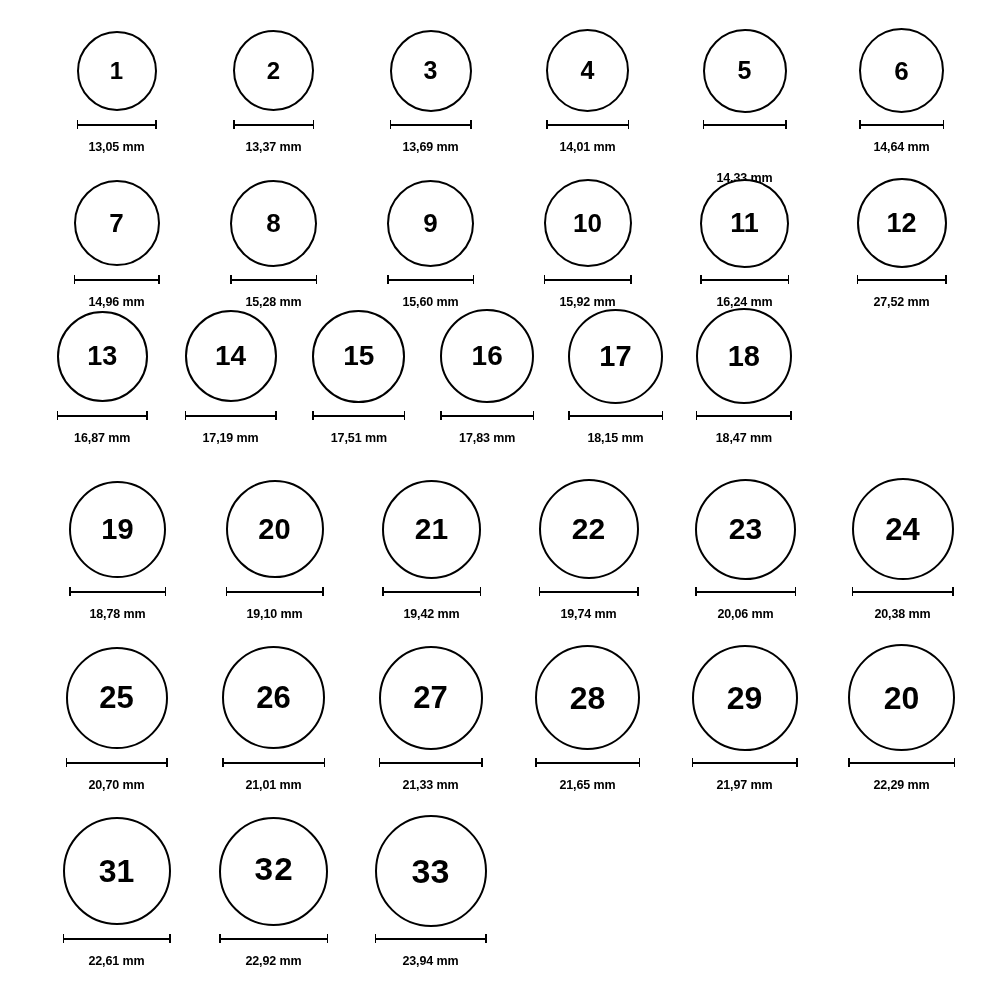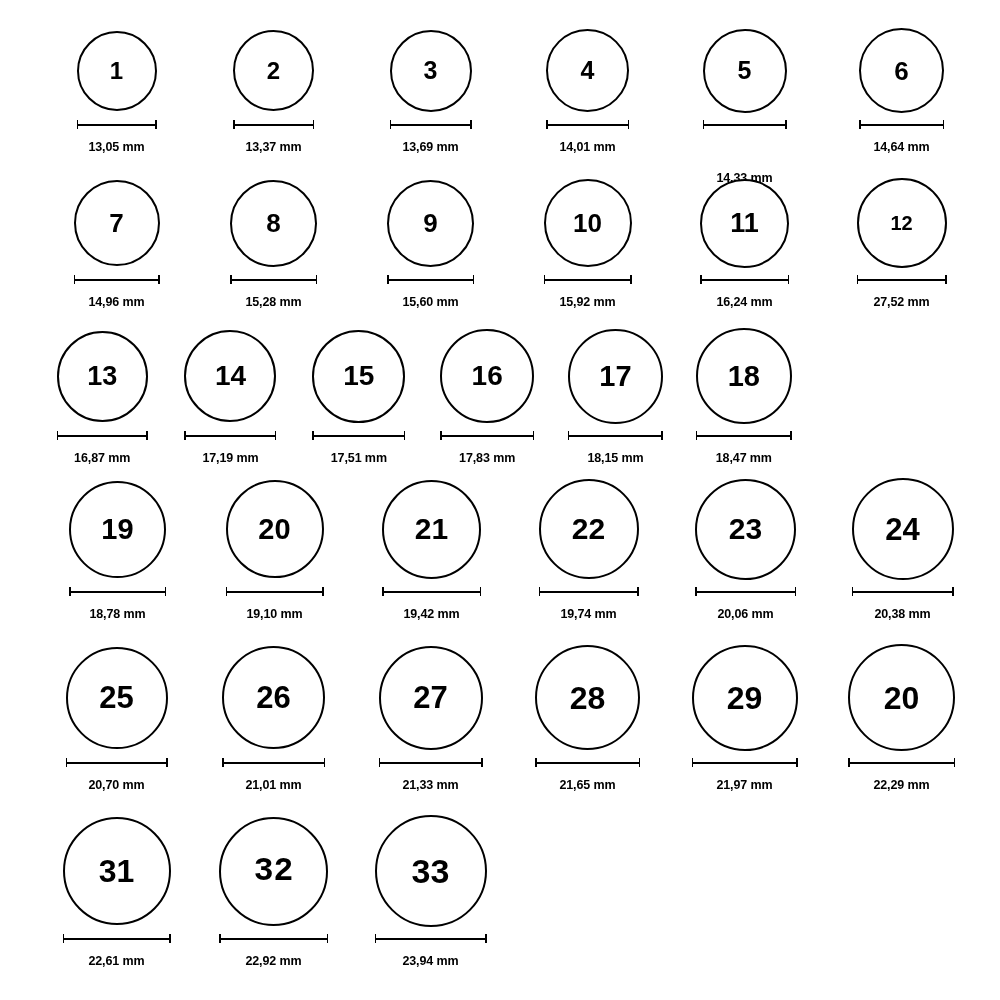--- a/index.html
+++ b/index.html
@@ -256,34 +256,34 @@
             <span class="line"></span>
             <span class="tick-l"></span>
             <span class="tick-r"></span>
           </div>
           <div class="mm-label">16,24 mm</div>
         </div>
       </div>
       <div class="cell">
         <div class="circle-wrap" style="height: 90px;">
           <div class="circle" style="width: 90px; height: 90px;">
-            <span class="size-num" style="font-size: 20px;">12</span>
+            <span class="size-num" style="font-size: 27px;">12</span>
           </div>
         </div>
         <div class="measure" style="margin-top: 7px;">
           <div class="bar" style="width: 90px;">
             <span class="line"></span>
             <span class="tick-l"></span>
             <span class="tick-r"></span>
           </div>
           <div class="mm-label">27,52 mm</div>
         </div>
       </div>
     </div>
-    <div class="row" style="position: absolute; top: 328px; left: 0px; width: 808px;">
+    <div class="row" style="position: absolute; top: 308px; left: 0px; width: 808px; justify-content: flex-end;">
       <div class="cell">
         <div class="circle-wrap" style="height: 96px;">
           <div class="circle" style="width: 91px; height: 91px;">
             <span class="size-num" style="font-size: 27px;">13</span>
           </div>
         </div>
         <div class="measure" style="margin-top: 7px;">
           <div class="bar" style="width: 91px;">
             <span class="line"></span>
             <span class="tick-l"></span>

